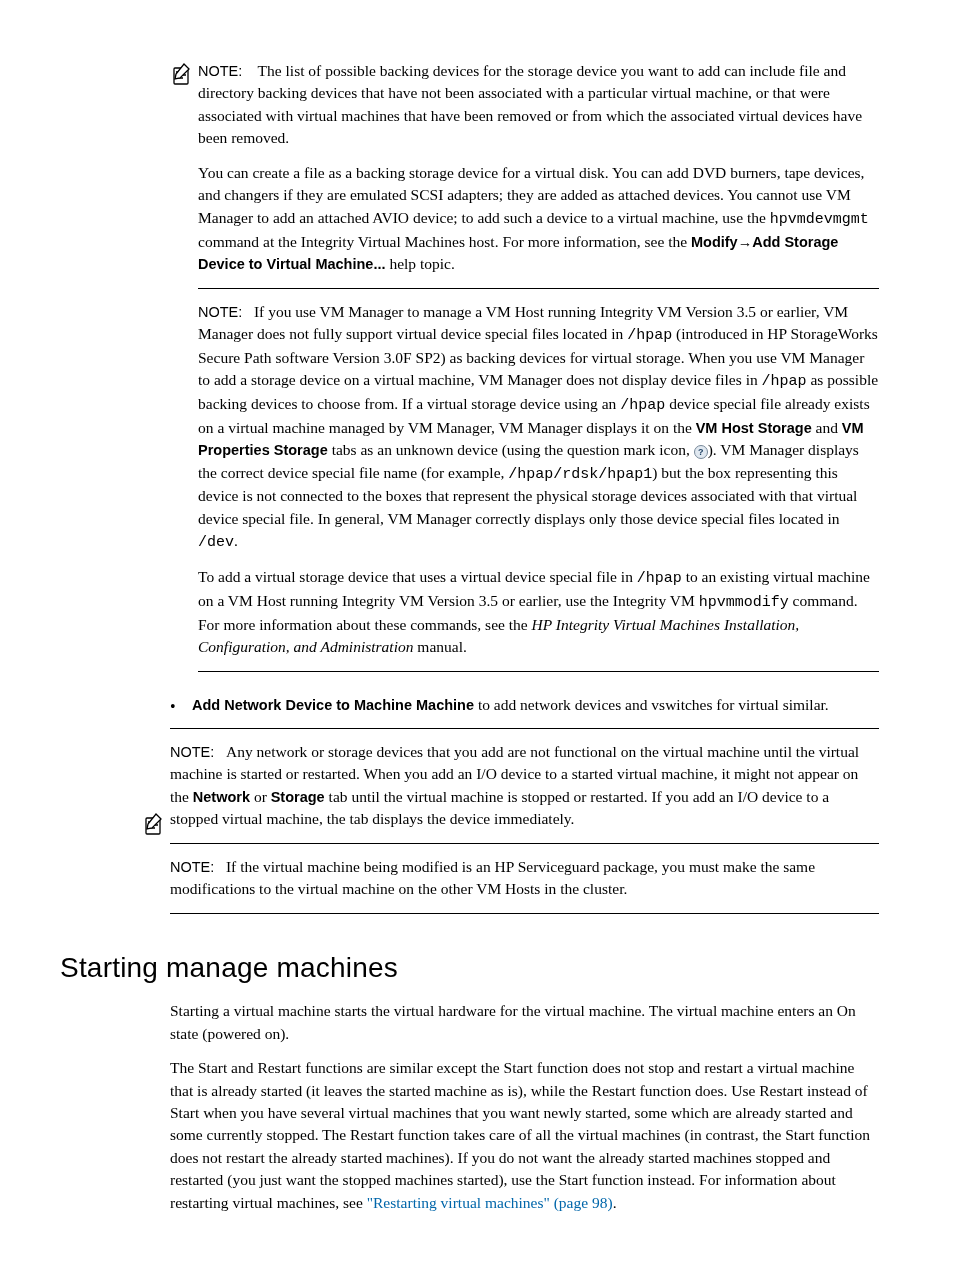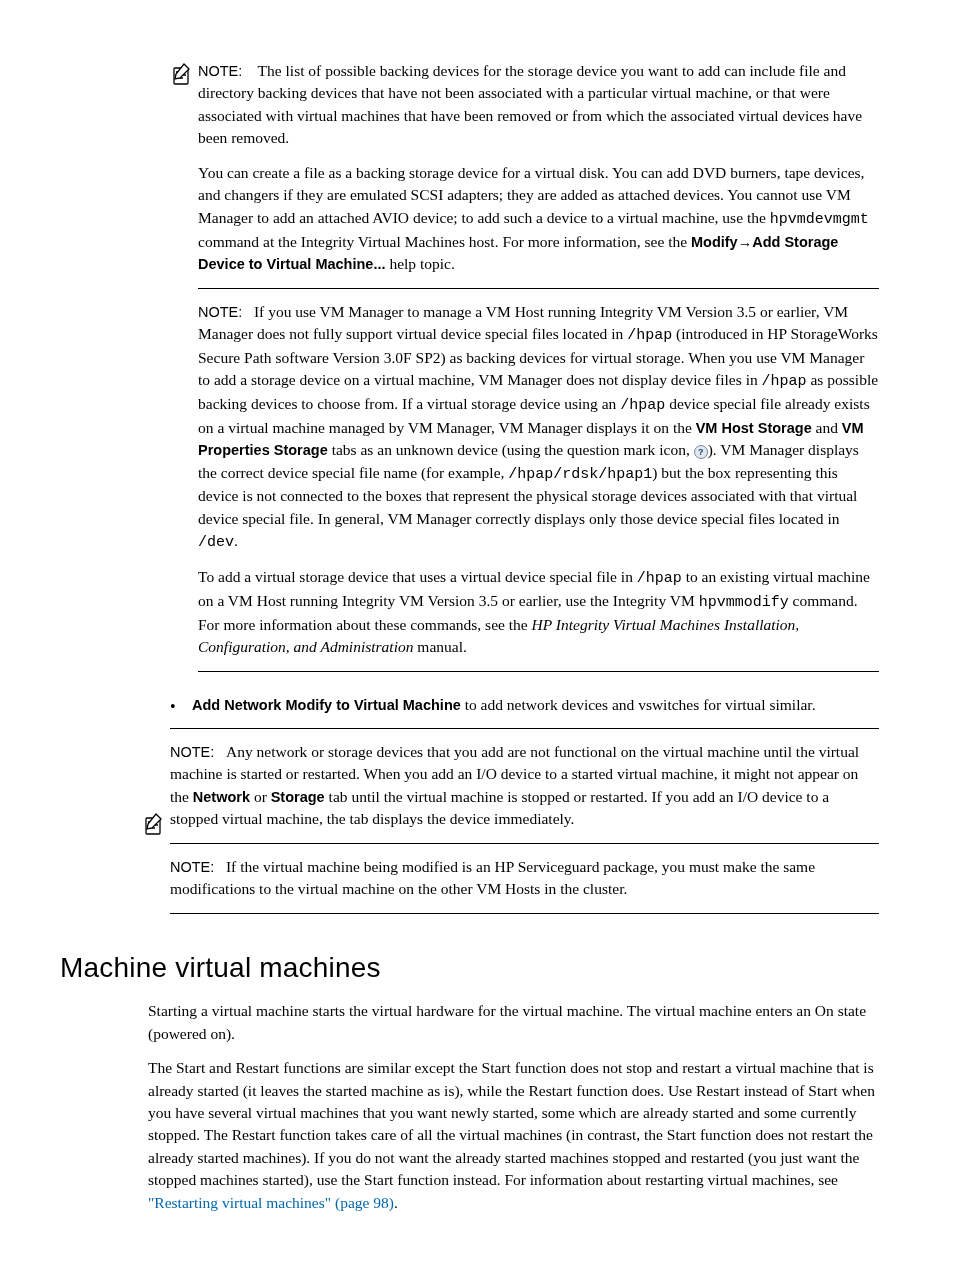--- a/index.html
+++ b/index.html
@@ -114,21 +114,21 @@
       <span>To add a virtual storage device that uses a virtual device special file in </span><span class="mono">/hpap</span><span> to an existing virtual machine on a VM Host running Integrity VM Version 3.5 or earlier, use the Integrity VM </span><span class="mono">hpvmmodify</span><span> command. For more information about these commands, see the </span><span class="italic">HP Integrity Virtual Machines Installation, Configuration, and Administration</span><span> manual.</span>
     </p>
     <hr class="rule">
   </div>
 </div>
 
 <div class="indent-block">
   <div class="bullet-row">
     <div class="bullet-dot">•</div>
     <div class="bullet-text">
-      <span class="bold-sans">Add Network Modify to Virtual Machine</span><span>  to add network devices and vswitches for virtual similar.</span>
+      <span class="bold-sans">Add Network Device to Machine Machine</span><span>  to add network devices and vswitches for virtual similar.</span>
     </div>
   </div>
 </div>
 
 <div class="note-row" style="margin-left:82px; margin-right:15px;align-items:center;">
   <div class="note-icon">
     <svg viewBox="0 0 24 24" fill="none" stroke="#000" stroke-width="1.3">
       <rect x="4" y="6" width="14" height="16" rx="1" fill="#fff"></rect>
       <path d="M6 10h10M6 13h10M6 16h7"></path>
       <path d="M14 2l5 5-9 9-5 1 1-5z" fill="#fff"></path>
@@ -140,20 +140,20 @@
       <span class="note-label">NOTE:</span>&nbsp;&nbsp;&nbsp;<span>Any network or storage devices that you add are not functional on the virtual machine until the virtual machine is started or restarted. When you add an I/O device to a started virtual machine, it might not appear on the </span><span class="bold-sans">Network</span><span> or </span><span class="bold-sans">Storage</span><span> tab until the virtual machine is stopped or restarted. If you add an I/O device to a stopped virtual machine, the tab displays the device immediately.</span>
     </p>
     <hr class="rule">
     <p>
       <span class="note-label">NOTE:</span>&nbsp;&nbsp;&nbsp;<span>If the virtual machine being modified is an HP Serviceguard package, you must make the same modifications to the virtual machine on the other VM Hosts in the cluster.</span>
     </p>
     <hr class="rule">
   </div>
 </div>
 
-<h2 class="section">Machine virtual machines</h2>
+<h2 class="section">Starting manage machines</h2>
 
-<div style="margin-left:88px; margin-right:15px;">
+<div style="margin-left:110px; margin-right:15px;">
   <p>Starting a virtual machine starts the virtual hardware for the virtual machine. The virtual machine enters an On state (powered on).</p>
   <p>
     <span>The Start and Restart functions are similar except the Start function does not stop and restart a virtual machine that is already started (it leaves the started machine as is), while the Restart function does. Use Restart instead of Start when you have several virtual machines that you want newly started, some which are already started and some currently stopped. The Restart function takes care of all the virtual machines (in contrast, the Start function does not restart the already started machines). If you do not want the already started machines stopped and restarted (you just want the stopped machines started), use the Start function instead. For information about restarting virtual machines, see </span><a class="link" href="#">"Restarting virtual machines" (page 98)</a><span>.</span>
   </p>
 </div>
 
 </body></html>

